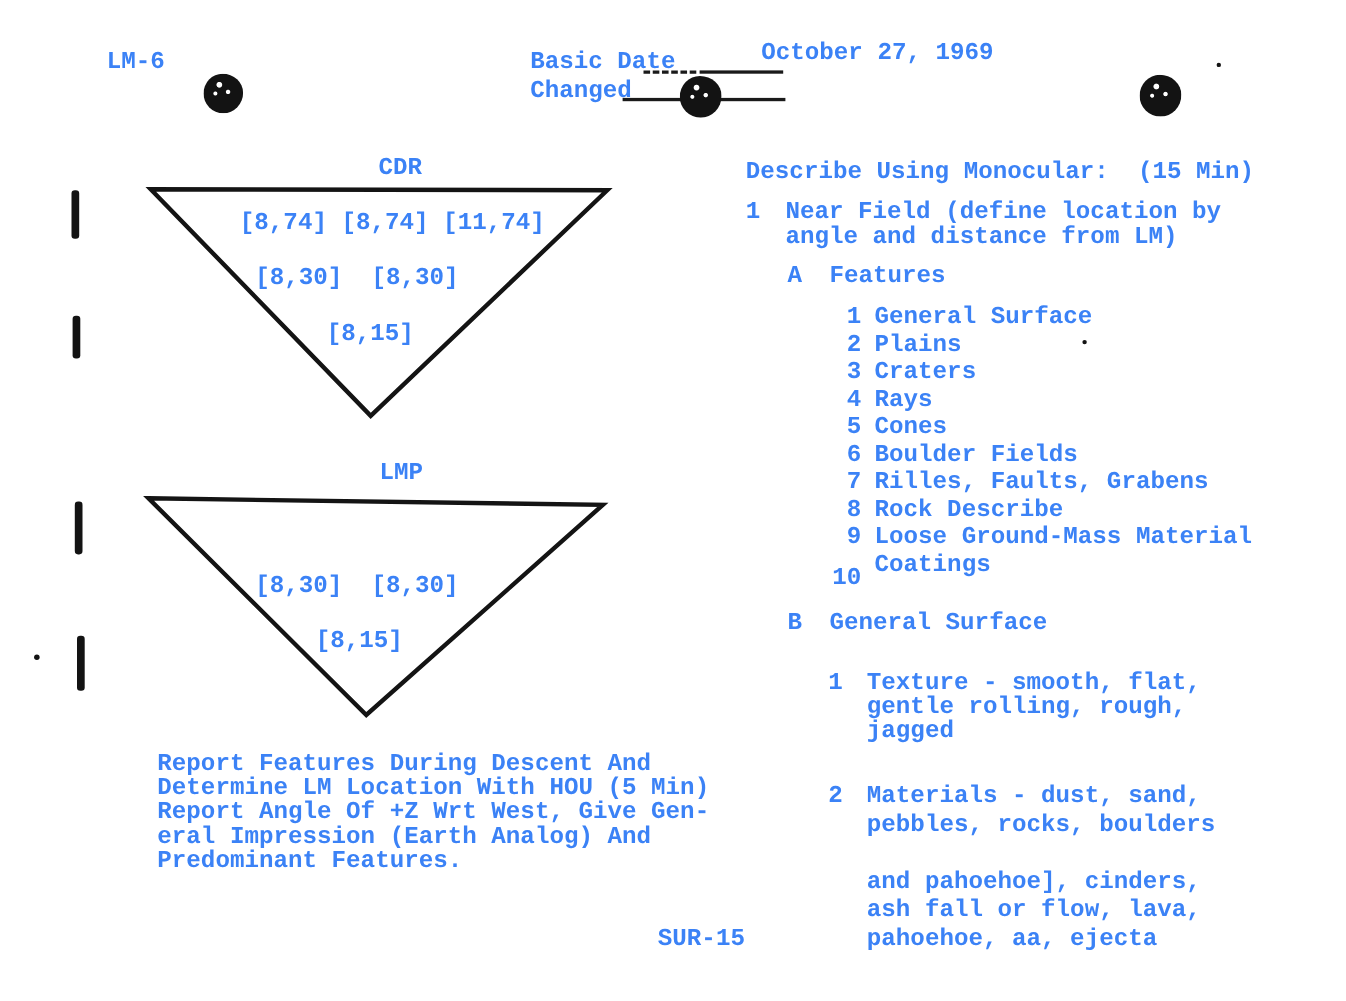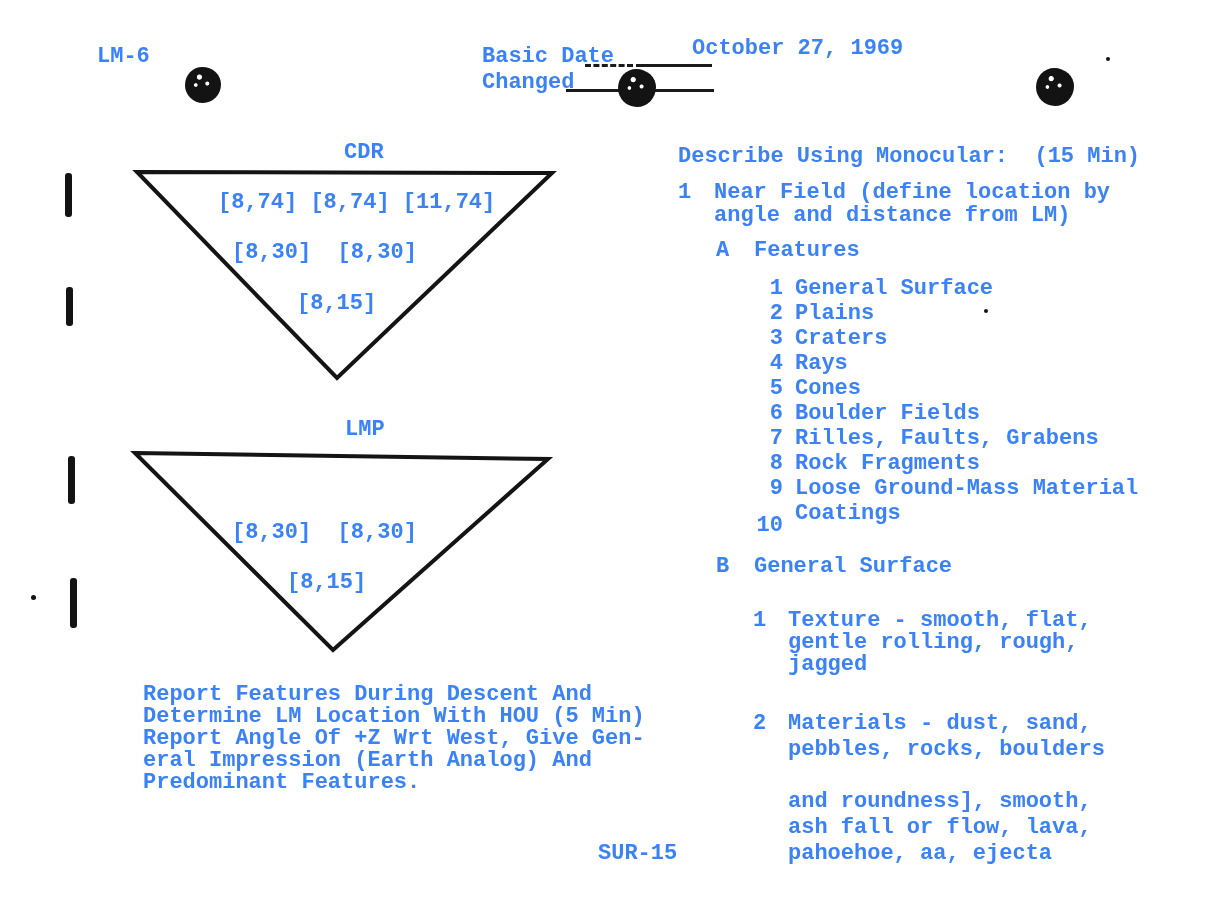--- a/index.html
+++ b/index.html
@@ -96,34 +96,34 @@
   <div class="t" style="left:795px; top:328px;">Craters</div>
   <div class="t fnum" style="left:751px; top:353px; width:32px;">4</div>
   <div class="t" style="left:795px; top:353px;">Rays</div>
   <div class="t fnum" style="left:751px; top:378px; width:32px;">5</div>
   <div class="t" style="left:795px; top:378px;">Cones</div>
   <div class="t fnum" style="left:751px; top:403px; width:32px;">6</div>
   <div class="t" style="left:795px; top:403px;">Boulder Fields</div>
   <div class="t fnum" style="left:751px; top:428px; width:32px;">7</div>
   <div class="t" style="left:795px; top:428px;">Rilles, Faults, Grabens</div>
   <div class="t fnum" style="left:751px; top:453px; width:32px;">8</div>
-  <div class="t" style="left:795px; top:453px;">Rock Fragments</div>
+  <div class="t" style="left:795px; top:453px;">Rock Describe</div>
   <div class="t fnum" style="left:751px; top:478px; width:32px;">9</div>
   <div class="t" style="left:795px; top:478px;">Loose Ground-Mass Material</div>
   <div class="t fnum" style="left:751px; top:503px; width:32px;margin-top:12px;">10</div>
   <div class="t" style="left:795px; top:503px;">Coatings</div>
 
   <div class="t" style="left:716px; top:556px;">B</div>
   <div class="t" style="left:754px; top:556px;">General Surface</div>
 
   <div class="t" style="left:753px; top:610px;">1</div>
   <div class="t" style="left:788px; top:610px;">Texture - smooth, flat,</div>
   <div class="t" style="left:788px; top:632px;">gentle rolling, rough,</div>
   <div class="t" style="left:788px; top:654px;">jagged</div>
 
   <div class="t" style="left:753px; top:713px;">2</div>
   <div class="t" style="left:788px; top:713px;">Materials - dust, sand,</div>
   <div class="t" style="left:788px; top:739px;">pebbles, rocks, boulders</div>
-  <div class="t" style="left:788px; top:791px;">and roundness], smooth,</div>
+  <div class="t" style="left:788px; top:791px;">and pahoehoe], cinders,</div>
   <div class="t" style="left:788px; top:817px;">ash fall or flow, lava,</div>
   <div class="t" style="left:788px; top:843px;">pahoehoe, aa, ejecta</div>
 
 </div>
 
 </body></html>

